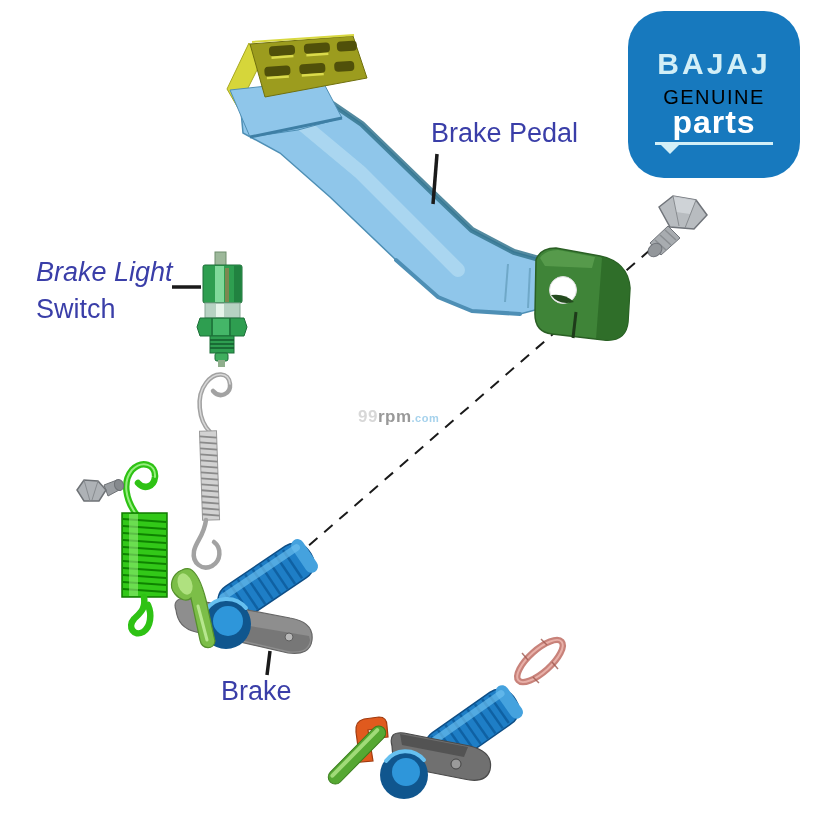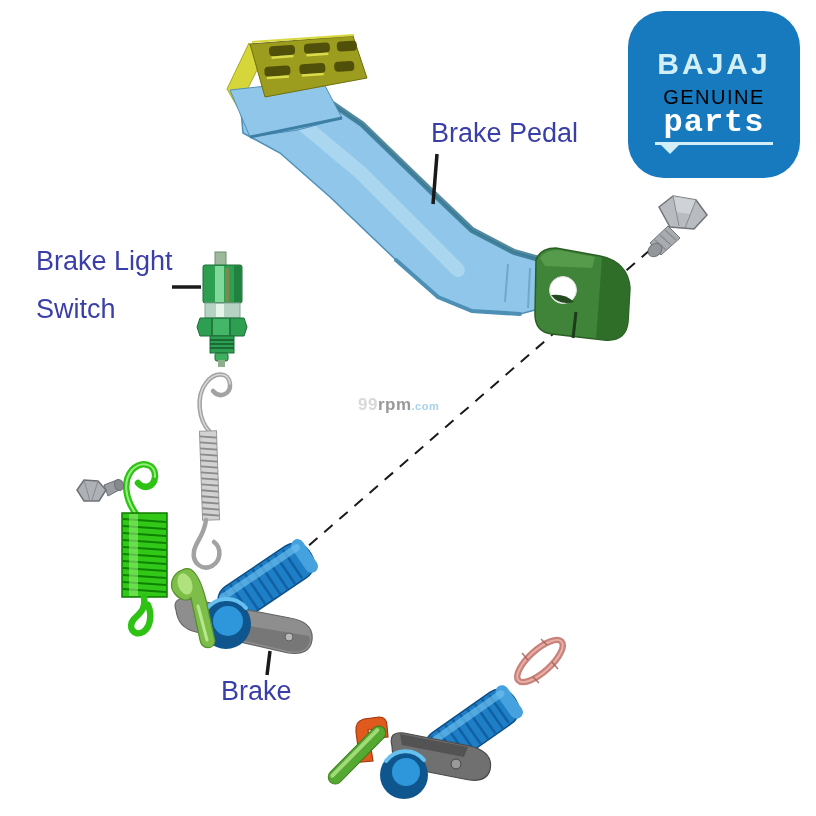--- a/index.html
+++ b/index.html
@@ -8,33 +8,33 @@
     background:#ffffff;
     font-family:"Liberation Sans", sans-serif;
   }
   .diagram-svg{position:absolute;left:0;top:0;z-index:1;}
   .part-label{
     position:absolute;z-index:3;
     color:#3A3EA8;font-size:27px;line-height:1.2;
     white-space:nowrap;
   }
   .watermark{
-    position:absolute;left:358px;top:395px;z-index:0;
+    position:absolute;left:358px;top:407px;z-index:0;
     font-size:17px;letter-spacing:0.5px;white-space:nowrap;
   }
   .wm-prefix{color:#D8D8D8;font-weight:bold;}
   .wm-name{color:#999999;font-weight:bold;}
   .wm-suffix{color:#A6D2EC;font-weight:bold;font-size:11px;}
   .logo{
     position:absolute;left:628px;top:11px;width:172px;height:167px;
     background:#1779BE;border-radius:36px;z-index:3;text-align:center;
   }
   .logo-brand{color:#D2EFF7;font-weight:bold;font-size:30px;letter-spacing:3px;padding-top:36px;text-align:center;}
   .logo-genuine{color:#000000;font-size:20px;letter-spacing:1.5px;margin-top:5px;}
-  .logo-parts{color:#FFFFFF;font-weight:bold;font-size:32px;margin-top:-5px;letter-spacing:1px;font-family:Liberation Mono, monospace;}
+  .logo-parts{color:#FFFFFF;font-weight:bold;font-size:32px;margin-top:-5px;letter-spacing:1px;}
   .logo-underline{position:relative;width:118px;height:3px;background:#D2EFF7;margin:1px auto 0;}
   .logo-underline-arrow{
     position:absolute;left:6px;top:3px;width:0;height:0;
     border-left:9px solid transparent;border-right:9px solid transparent;
     border-top:9px solid #D2EFF7;
   }
 </style>
 </head>
 <body>
 
@@ -240,21 +240,21 @@
       <rect x="323" y="750" width="68" height="4" rx="2" fill="#A8E080" opacity="0.9"></rect>
     </g>
   </g>
 
   <line x1="437" y1="154" x2="433" y2="204" stroke="#1a1a1a" stroke-width="3.5"></line>
   <line x1="172" y1="287" x2="201" y2="287" stroke="#1a1a1a" stroke-width="3.5"></line>
   <line x1="270" y1="651" x2="267" y2="675" stroke="#1a1a1a" stroke-width="3.5"></line>
 </svg>
 
 <div class="part-label" style="left:387px;top:117px;margin-left:44px;">Brake Pedal</div>
-<div class="part-label" style="left:36px;top:245px;">Brake Light</div>
+<div class="part-label" style="left:36px;top:256px;font-style:italic;">Brake Light</div>
 <div class="part-label" style="left:36px;top:293px;text-align:right;">Switch</div>
 <div class="part-label" style="left:221px;top:675px;">Brake</div>
 
 <div class="logo">
   <div class="logo-brand">BAJAJ</div>
   <div class="logo-genuine">GENUINE</div>
   <div class="logo-parts">parts</div>
   <div class="logo-underline">
     <div class="logo-underline-arrow"></div>
   </div>

